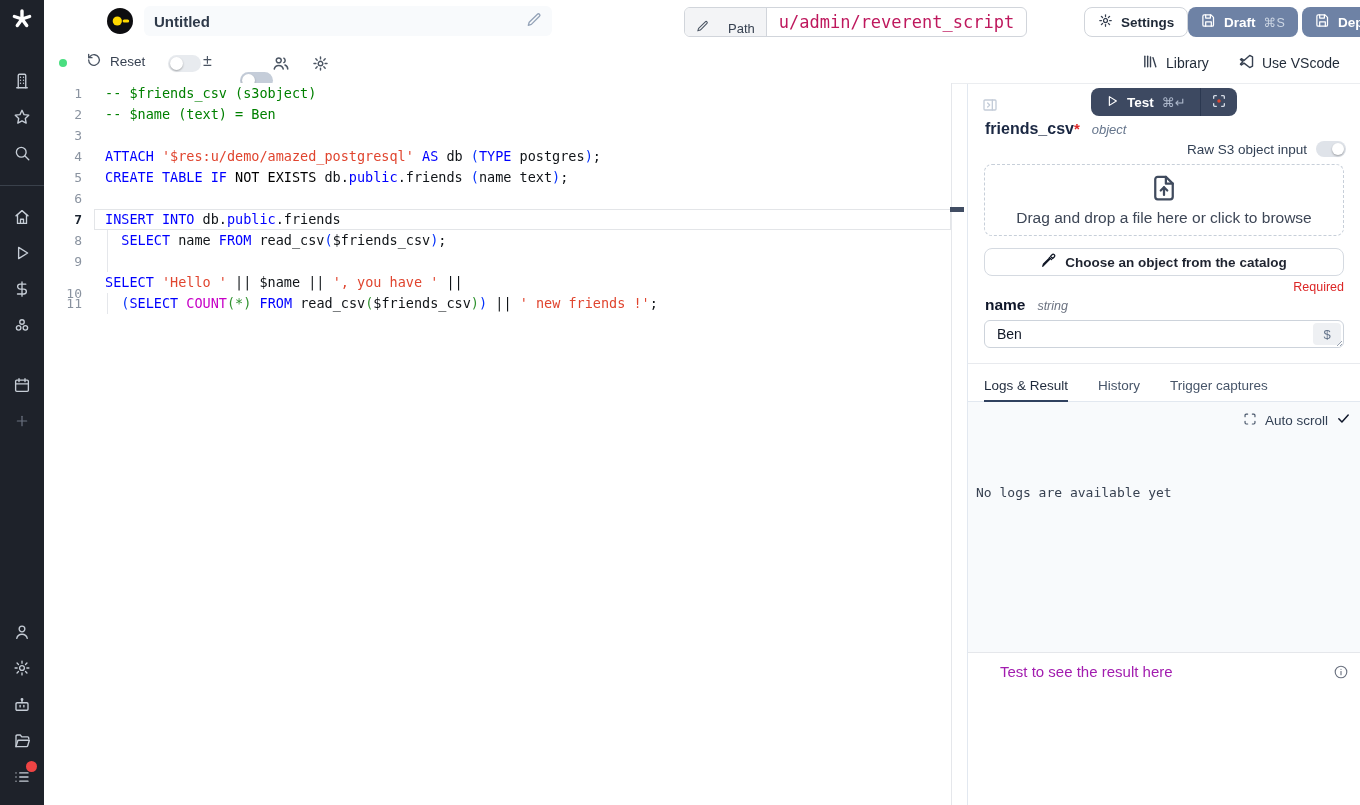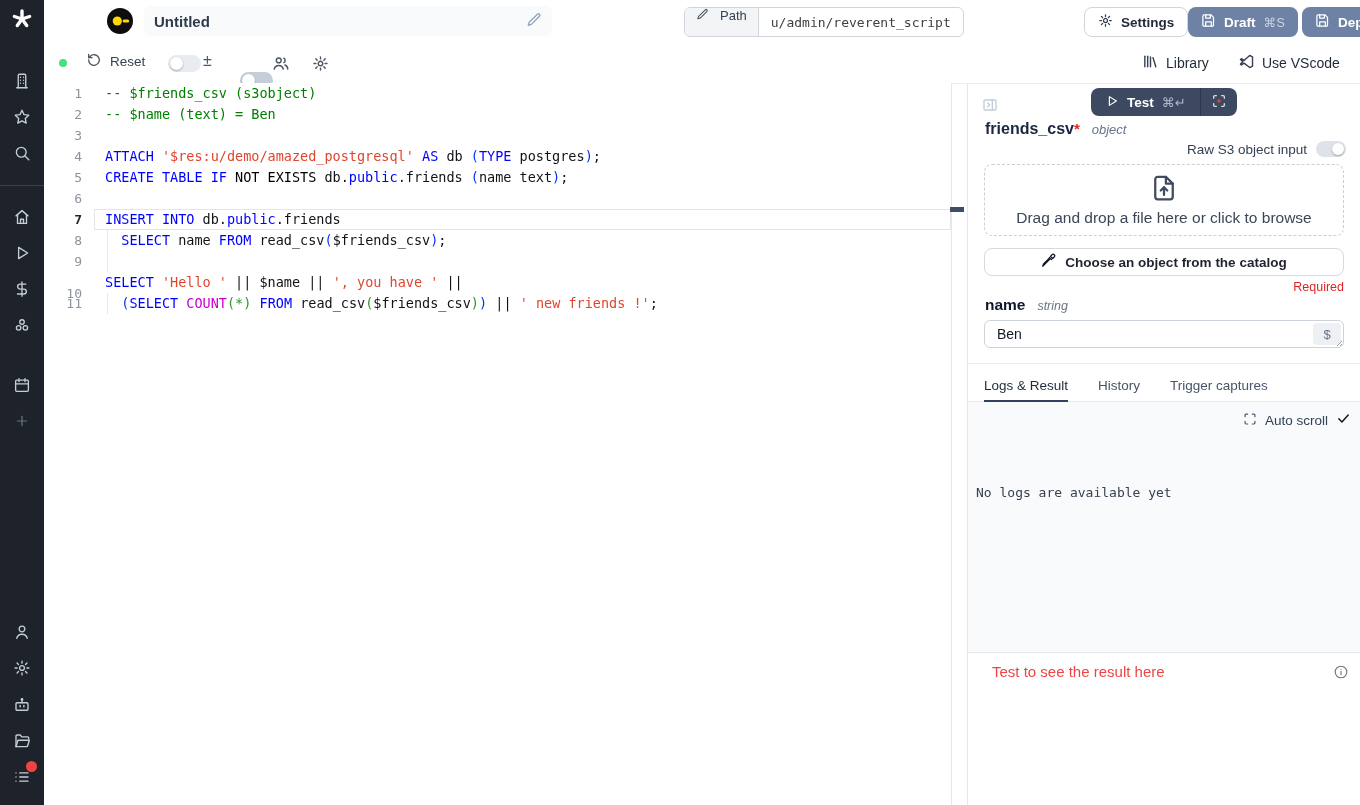--- a/index.html
+++ b/index.html
@@ -13,22 +13,22 @@
   .rail-item{position:absolute;left:0;width:44px;height:20px;display:flex;align-items:center;justify-content:center;cursor:pointer;}
   .rail-divider{position:absolute;left:0;width:44px;height:1px;background:#3a414b;}
   .rail-badge{position:absolute;width:11px;height:11px;border-radius:50%;background:#ef4444;}
 
   
   .header{left:44px;top:0;width:1179px;height:44px;background:#fff;}
   .lang-badge{left:62px;top:7px;width:28px;height:28px;}
   .title-box{left:100px;top:6px;width:408px;height:30px;background:#f8fafc;border-radius:6px;display:flex;align-items:center;padding:0 10px;box-sizing:border-box;justify-content:space-between;}
   .title-text{font-weight:700;font-size:15px;color:#2f3a4a;}
   .path-chip{left:640px;top:7px;height:28px;border:1px solid #d1d5db;border-radius:6px;display:flex;align-items:stretch;overflow:hidden;background:#fff;}
-  .path-left{display:flex;align-items:flex-start;gap:11px;background:#f3f4f6;padding:0 11px;border-right:1px solid #d1d5db;font-size:13px;color:#374151;font-weight:500;}
-  .path-right{display:flex;align-items:center;padding:0 12px;font-family:"DejaVu Sans Mono",monospace;font-size:13px;color:#404040;}
+  .path-left{display:flex;align-items:flex-end;gap:19px;background:#f3f4f6;padding:0 11px;border-right:1px solid #d1d5db;font-size:13px;color:#374151;font-weight:500;}
+  .path-right{display:flex;align-items:center;padding:0 12px;font-family:"DejaVu Sans Mono",monospace;font-size:17px;color:#be185d;}
   .btn{height:30px;border-radius:8px;display:flex;align-items:center;gap:8px;padding:0 13px;box-sizing:border-box;font-size:13.5px;font-weight:600;cursor:pointer;}
   .btn-white{background:#fff;border:1px solid #d1d5db;color:#1f2937;}
   .btn-muted{background:#6e82a5;color:#fff;border:none;}
   .kbd{font-weight:500;font-size:12.5px;color:#ccd6e4;letter-spacing:.5px;}
 
   
   .toolbar{left:44px;top:44px;width:1316px;height:40px;background:#fff;border-bottom:1px solid #ebedf0;box-sizing:border-box;}
   .dot-green{left:59px;top:59px;width:8px;height:8px;border-radius:50%;background:#4ade80;}
   .tb-label{font-size:13.5px;color:#374151;font-weight:500;}
   .toggle{position:relative;width:33px;height:17px;border-radius:9px;cursor:pointer;}
@@ -69,21 +69,21 @@
   .dollar-chip{position:absolute;right:3px;top:3px;width:28px;height:22px;background:#eef0f3;border-radius:4px;display:flex;align-items:center;justify-content:center;font-size:13px;color:#64748b;cursor:pointer;}
   .panel-divider{position:absolute;left:0;width:393px;height:1px;background:#e8eaee;}
   .tabs{position:absolute;left:0;top:292px;width:393px;height:26px;border-bottom:1px solid #e2e8f0;box-sizing:border-box;padding-left:16px;display:flex;gap:30px;}
   .tab{font-size:13.5px;color:#475569;height:26px;line-height:20px;cursor:pointer;box-sizing:border-box;}
   .tab.active{color:#1e293b;font-weight:500;border-bottom:2px solid #30415f;}
   .logs-area{position:absolute;left:0;top:318px;width:393px;height:250px;background:#f8fafc;box-sizing:border-box;}
   .autoscroll-row{position:absolute;right:10px;top:9px;display:flex;align-items:center;gap:8px;}
   .autoscroll-label{font-size:13.5px;color:#334155;}
   .logs-text{position:absolute;left:8px;top:43px;font-family:"DejaVu Sans Mono",monospace;font-size:13px;color:#374151;margin-top:40px;}
   .result-area{position:absolute;left:0;top:568px;width:393px;height:153px;background:#fff;border-top:1px solid #e5e7eb;box-sizing:border-box;}
-  .result-text{position:absolute;left:24px;top:10px;font-size:15px;color:#ef4444;}
+  .result-text{position:absolute;left:32px;top:10px;font-size:15px;color:#a21caf;}
 </style>
 </head>
 <body>
 
 <div id="app">
 
   <div class="abs rail" id="rail">
       <div class="rail-item" style="top: 10px;">
         <span><svg width="24" height="24" viewBox="0 0 24 24" fill="none" stroke="#ffffff" stroke-width="3.4" stroke-linecap="round">
             <path d="M12 12L12.0 4.0"></path>

